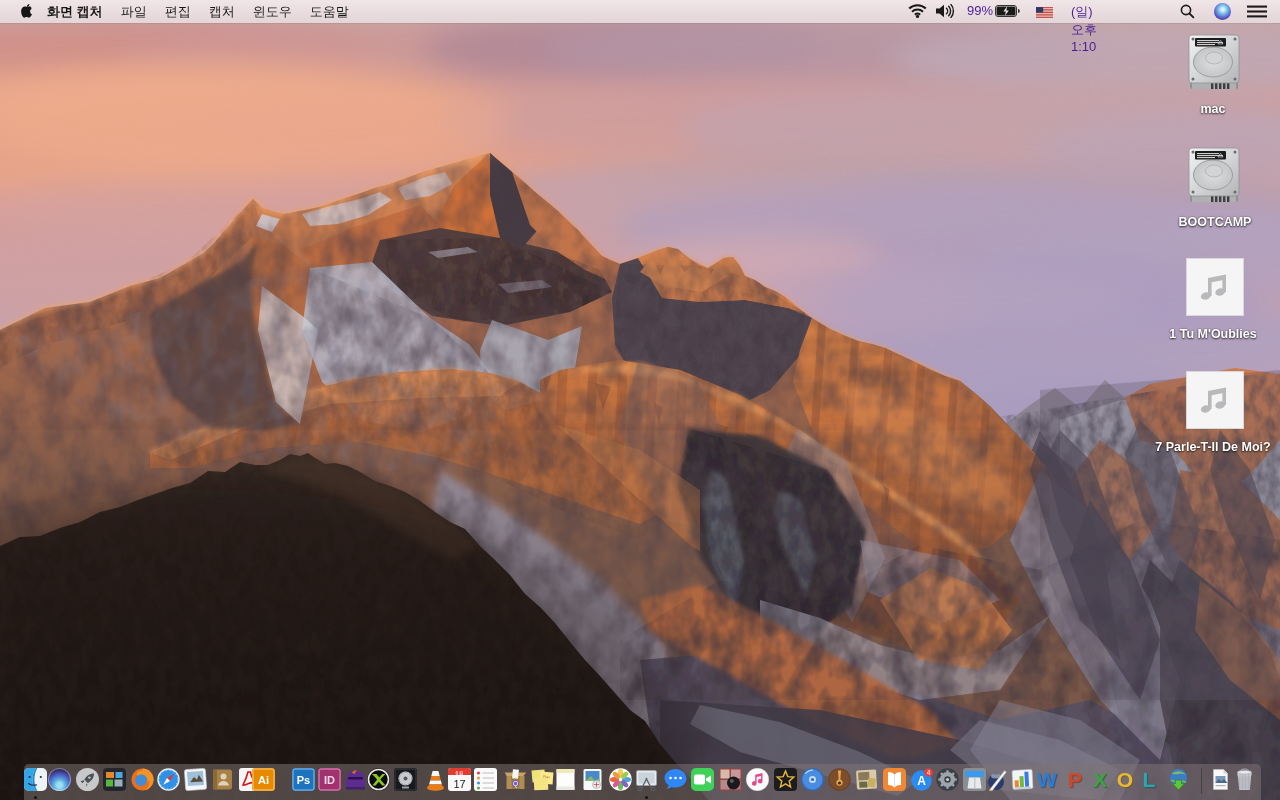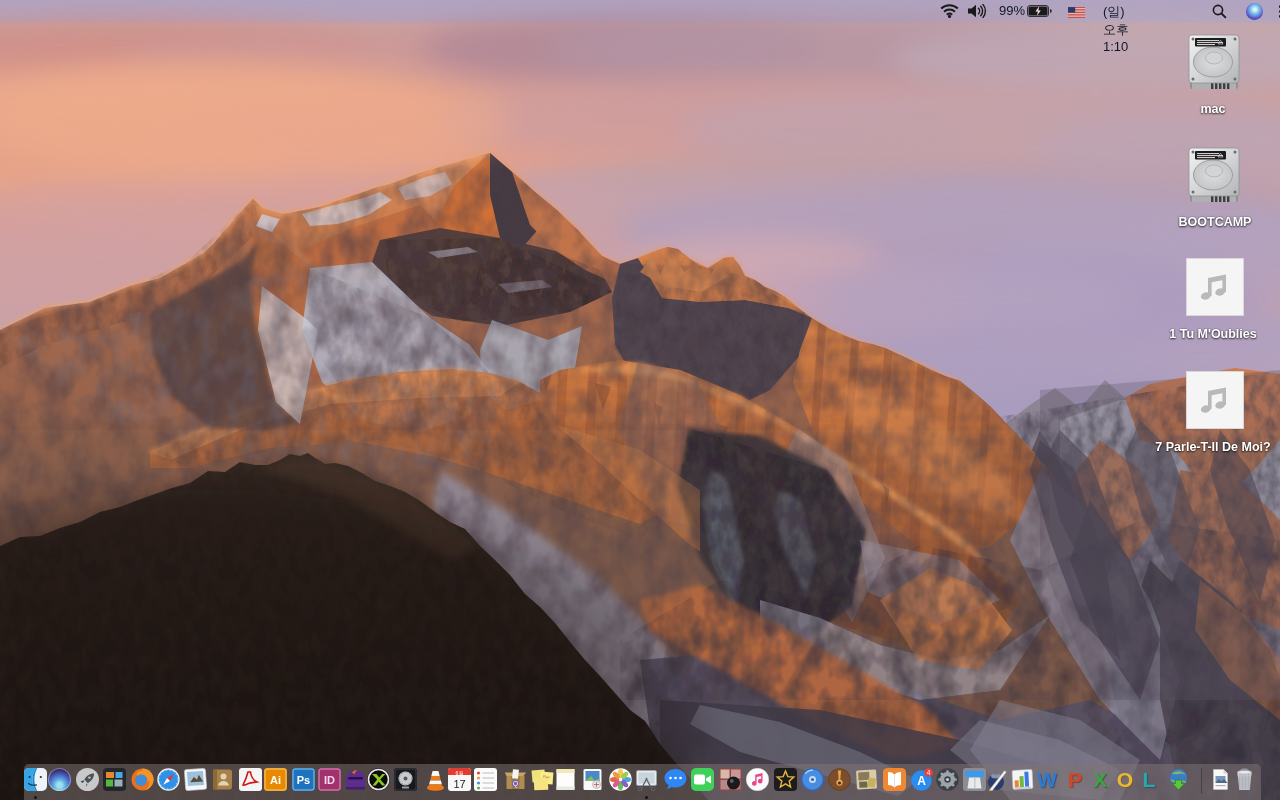--- a/index.html
+++ b/index.html
@@ -1,19 +1,19 @@
 <!DOCTYPE html>
 <html><head><meta charset="utf-8">
 <style>
 html,body{margin:0;padding:0;width:1280px;height:800px;overflow:hidden;font-family:"Liberation Sans",sans-serif;}
 #desk{position:relative;width:1280px;height:800px;background:#b0a4c2;overflow:hidden;}
 #wall{position:absolute;left:0;top:0;}
 #menubar{position:absolute;left:0;top:0;width:1280px;height:23px;background:linear-gradient(#f0e5e7,#e3d5d8);box-shadow:0 0 1px rgba(0,0,0,.35);display:flex;align-items:center;font-size:13px;color:#171717;z-index:30;}
 .mitem{margin:0 9px;white-space:nowrap;}
-#mright{position:absolute;left:0;top:0;width:1109px;height:23px;font-size:13px;color:#0f172a;z-index:31;pointer-events:none;margin-left:32px;}
+#mright{position:absolute;left:0;top:0;width:1109px;height:23px;font-size:13px;color:#4c1d95;z-index:31;pointer-events:none;}
 .icon-label{position:absolute;color:#fff;font-size:12.5px;font-weight:bold;text-align:center;text-shadow:0 1px 2px rgba(0,0,0,.7),0 0 2px rgba(0,0,0,.45);line-height:16px;}
 #dock{position:absolute;left:24px;top:764px;width:1237px;height:36px;background:rgba(128,117,117,.52);border-radius:5px 5px 0 0;z-index:20;}
 .dk{position:absolute;top:4px;width:23px;height:23px;border-radius:5px;box-sizing:border-box;}
 .dot{position:absolute;width:3px;height:3px;border-radius:50%;background:#151515;top:31.5px;}
 </style></head><body>
 <div id="desk">
 <svg id="wall" width="1280" height="800" viewBox="0 0 1280 800">
       <defs>
 <linearGradient id="sky" x1="0" y1="23" x2="0" y2="800" gradientUnits="userSpaceOnUse">
  <stop offset="0" stop-color="#c8a6a4"></stop>
@@ -293,20 +293,31 @@
       </g>
       <g filter="url(#soft4)">
         <polygon points="300,456 335,463 390,486 440,515 480,546 450,560 400,530 350,500 300,480 260,470" fill="#4e3a2a" opacity="0.5"></polygon>
       </g>
       <g filter="url(#soft8)">
         <polygon points="0,430 1280,430 1280,800 0,800" fill="#3c3450" opacity="0.08"></polygon>
       </g>
       <ellipse cx="200" cy="750" rx="500" ry="260" fill="#140e0c" opacity="0.25" filter="url(#cloudblur)"></ellipse>
       <ellipse cx="250" cy="120" rx="260" ry="60" fill="#f0ad8c" opacity="0.5" filter="url(#cloudblur)"></ellipse>
     </svg>
+    <div id="menubar">
+<span style="margin-left:21px;width:13px"><svg width="12" height="14" viewBox="0 0 170 200" style="vertical-align:-2px">
+          <path fill="#161616" d="M150 69c-1 1-21 12-21 37 0 29 25 39 26 39-0 1-4 14-13 27-8 12-17 23-30 23-13 0-17-8-32-8-15 0-20 8-32 8-13 0-22-12-30-24C8 154 1 126 1 100 1 57 29 34 56 34c13 0 24 9 32 9 8 0 20-9 35-9 5 0 26 0 27 35zM110 27c6-8 11-18 11-27-10 0-21 7-28 15-6 7-12 17-12 27 11 1 22-6 29-15z"></path>
+        </svg></span>
+<span class="mitem" style="font-weight:bold;margin-left:13px">화면 캡처</span>
+<span class="mitem">파일</span>
+      <span class="mitem">편집</span>
+      <span class="mitem">캡처</span>
+      <span class="mitem">윈도우</span>
+      <span class="mitem">도움말</span>
+</div>
 <div id="mright">
 <span style="position:absolute;left:908px;top:4px"><svg width="19" height="14" viewBox="0 0 19 14">
           <g fill="none" stroke="#1a1a1a">
             <path d="M1.2 4.6a12 12 0 0 1 16.6 0" stroke-width="2.1"></path>
             <path d="M4.0 7.7a8 8 0 0 1 11.0 0" stroke-width="2.0"></path>
             <path d="M6.8 10.7a4.2 4.2 0 0 1 5.4 0" stroke-width="1.9"></path>
           </g>
           <circle cx="9.5" cy="12.4" r="1.6" fill="#1a1a1a"></circle>
         </svg></span>
 <span style="position:absolute;left:936px;top:4px"><svg width="19" height="14" viewBox="0 0 19 14">
@@ -500,21 +511,21 @@
       <div class="dk" style="left:186.5px;"><svg width="23" height="23" viewBox="0 0 23 23">
           <rect x="2" y="1.5" width="19" height="20" rx="2.5" fill="#a88148"></rect>
           <rect x="2" y="1.5" width="4" height="20" fill="#8c6a38"></rect>
           <circle cx="12.5" cy="8.5" r="3" fill="#e0d4b8"></circle>
           <path d="M7 17.5c.6-3 2.8-4.6 5.5-4.6s4.9 1.6 5.5 4.6z" fill="#e0d4b8"></path>
         </svg></div>
       <div class="dk" style="left:215.0px;"><svg width="23" height="23" viewBox="0 0 23 23">
           <rect width="23" height="23" rx="3" fill="#f5f5f5"></rect>
           <path d="M4 17c2-4 4-9 5-13h2.5c.5 4 2 8 6.5 10-3 .5-6 .5-8.5 1.5C7.5 16.5 5.5 17.5 4 17z" fill="none" stroke="#d01818" stroke-width="1.6"></path>
         </svg></div>
-      <div class="dk" style="left:240px;"><svg width="23" height="23" viewBox="0 0 23 23">
+      <div class="dk" style="left:228px;"><svg width="23" height="23" viewBox="0 0 23 23">
           <rect width="23" height="23" rx="3" fill="#e88a00"></rect>
           <rect x="1" y="1" width="21" height="21" rx="2" fill="none" stroke="#f8c878" stroke-width="1"></rect>
           <text x="11.5" y="16" font-family="Liberation Sans" font-size="11" font-weight="bold" fill="#fff" text-anchor="middle">Ai</text>
         </svg></div>
       <div class="dk" style="left:267.5px;text-decoration:underline;"><svg width="23" height="23" viewBox="0 0 23 23">
           <rect width="23" height="23" rx="3" fill="#1e73be"></rect>
           <rect x="1" y="1" width="21" height="21" rx="2" fill="none" stroke="#8cc0e8" stroke-width="1"></rect>
           <text x="11.5" y="16" font-family="Liberation Sans" font-size="11" font-weight="bold" fill="#fff" text-anchor="middle">Ps</text>
         </svg></div>
       <div class="dk" style="left:293.5px;"><svg width="23" height="23" viewBox="0 0 23 23">

